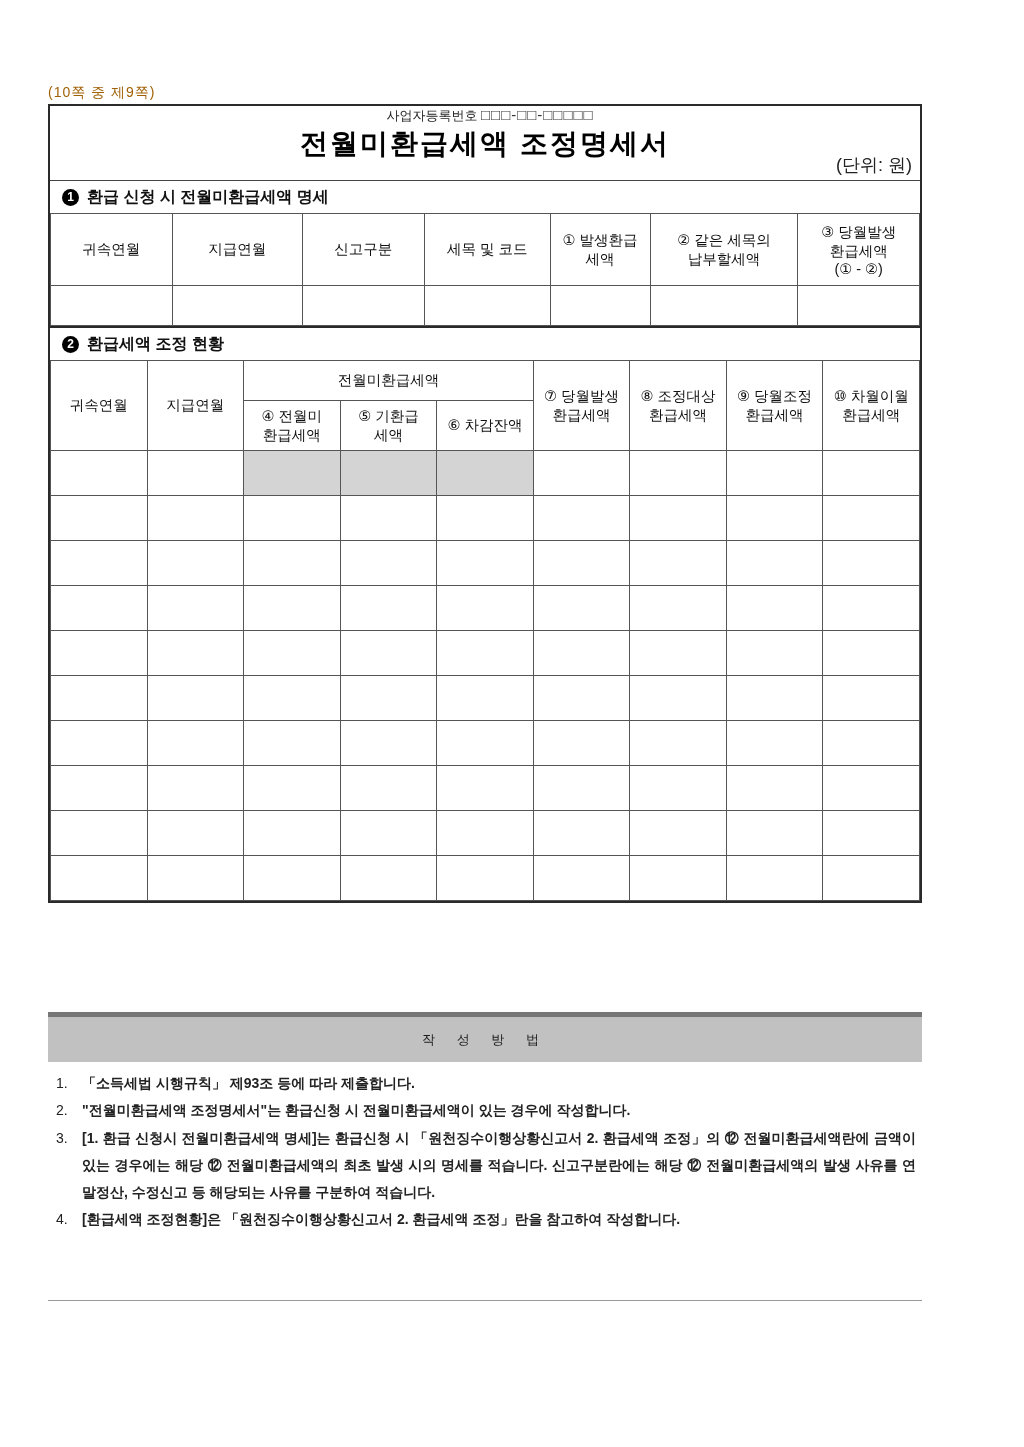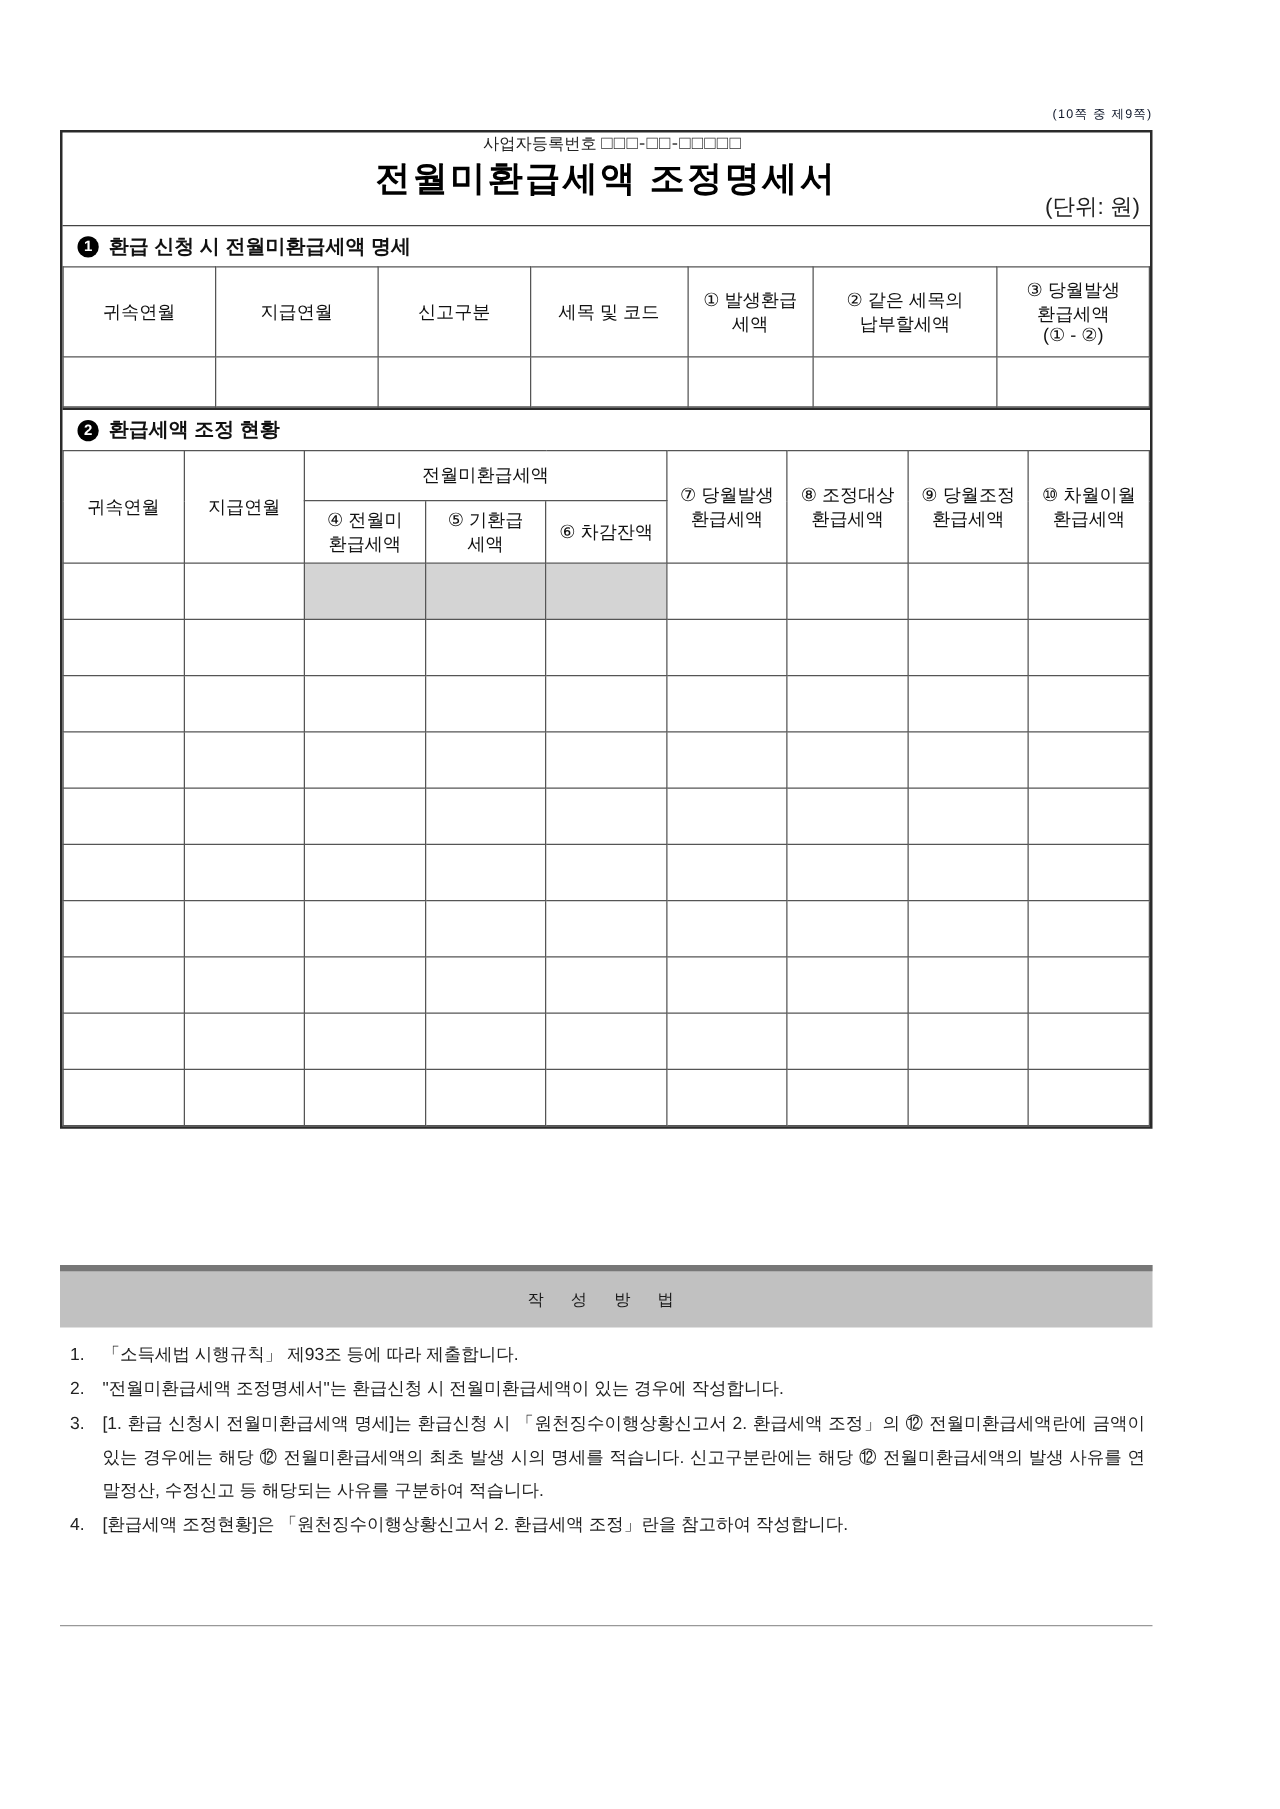--- a/index.html
+++ b/index.html
@@ -2,21 +2,21 @@
 <html><head>
 <meta charset="utf-8">
 <style>
   html,body{margin:0;padding:0;}
   body{
     width:1024px;height:1447px;background:#ffffff;position:relative;
     font-family:"Liberation Sans","DejaVu Sans",sans-serif;color:#111;
   }
   .page-indicator{
     position:absolute;top:84px;left:48px;width:874px;
-    text-align:right;font-size:10px;color:#0f172a;letter-spacing:1px;
+    font-size:14px;color:#a16207;letter-spacing:1px;
   }
   .mainbox{
     position:absolute;top:104px;left:48px;width:874px;
     border:2px solid #2a2a2a;background:#fff;box-sizing:border-box;
   }
   .form-header{position:relative;height:74px;border-bottom:1px solid #444;display:flex;align-items:center;flex-direction:column;}
   .biz{font-size:13px;margin-left:10px;white-space:nowrap;color:#222;}
   .biz .boxes{font-size:15px;letter-spacing:1px;color:#333;}
   .form-title{flex:1;font-size:28px;font-weight:bold;letter-spacing:2px;color:#000;padding-bottom:8px;}
   .unit{position:absolute;right:8px;bottom:3px;font-size:18px;color:#222;}
@@ -43,21 +43,21 @@
   .banner{
     position:absolute;top:1012px;left:48px;width:874px;height:45px;
     background:#c1c1c1;border-top:5px solid #777777;box-sizing:content-box;
     display:flex;align-items:center;justify-content:center;
     font-size:13px;letter-spacing:9px;color:#1a1a1a;
   }
   .instructions{position:absolute;top:1070px;left:56px;width:860px;font-size:14px;color:#222;}
   .item{display:flex;line-height:1.95;}
   .inum{width:26px;flex:none;}
   .ibody{flex:1;text-align:justify;}
-  .ibody p{margin:0;}
+  .ibody p{margin:0;font-weight:bold;}
   .endline{position:absolute;top:1300px;left:48px;width:874px;border-top:1px solid #999;}
 </style>
 </head>
 <body>
 
 <div class="page-indicator">(10쪽 중 제9쪽)</div>
 
 <div class="mainbox">
 
   <div class="form-header">

